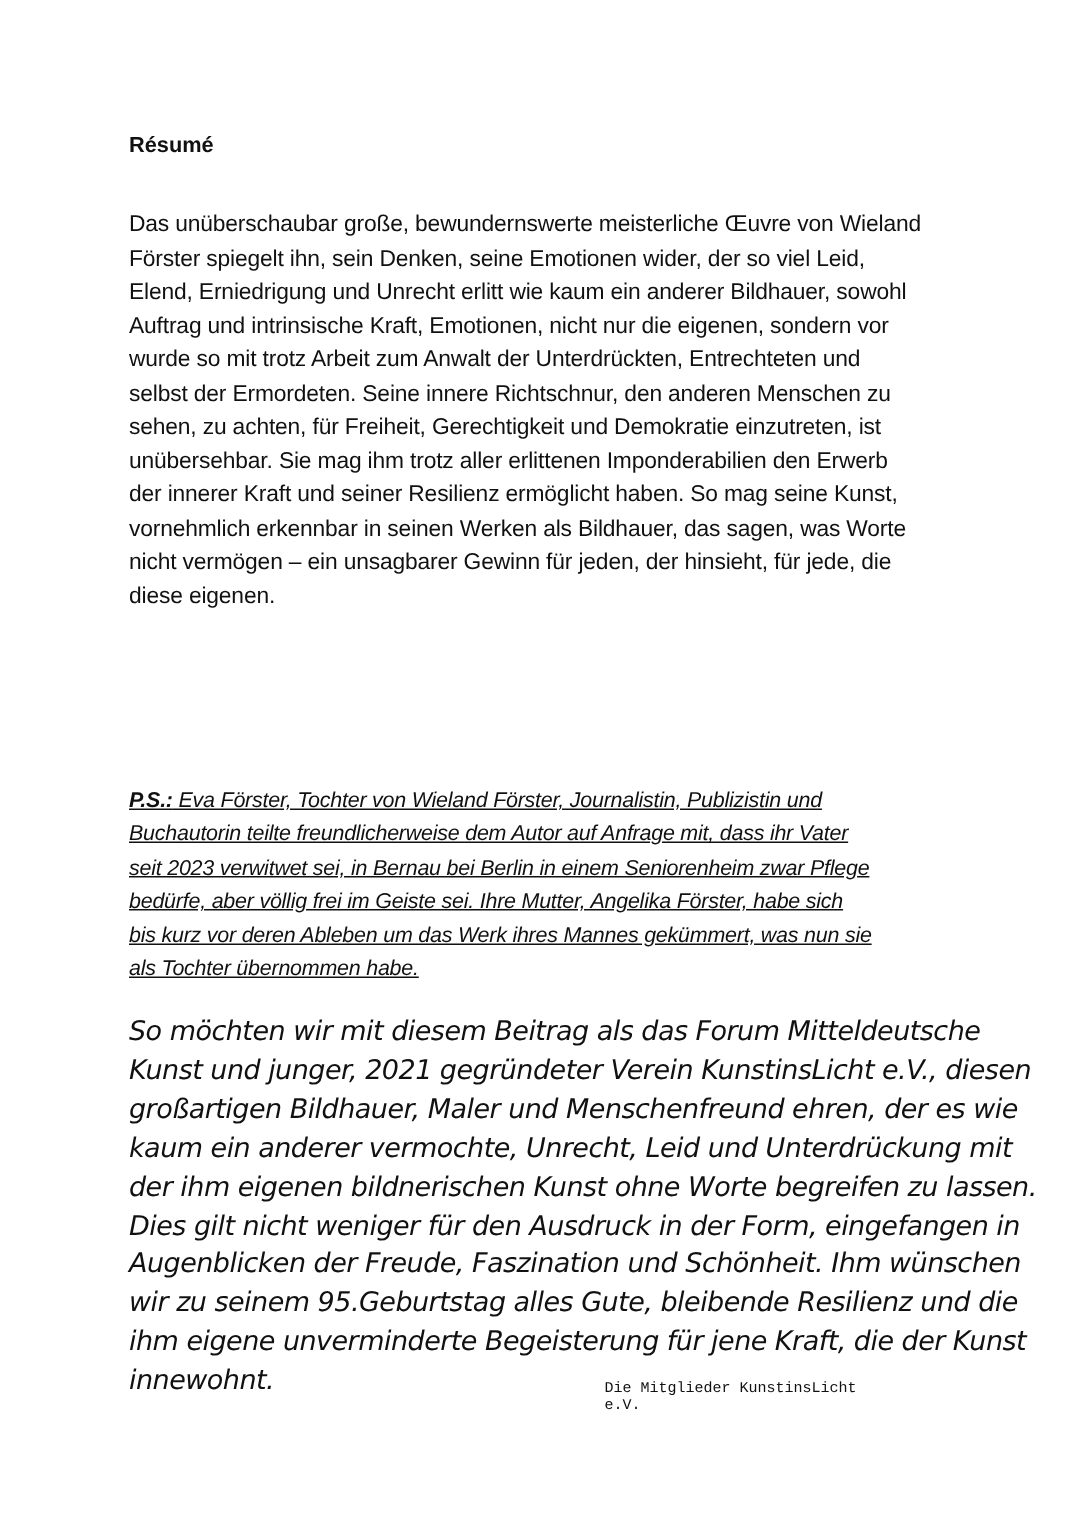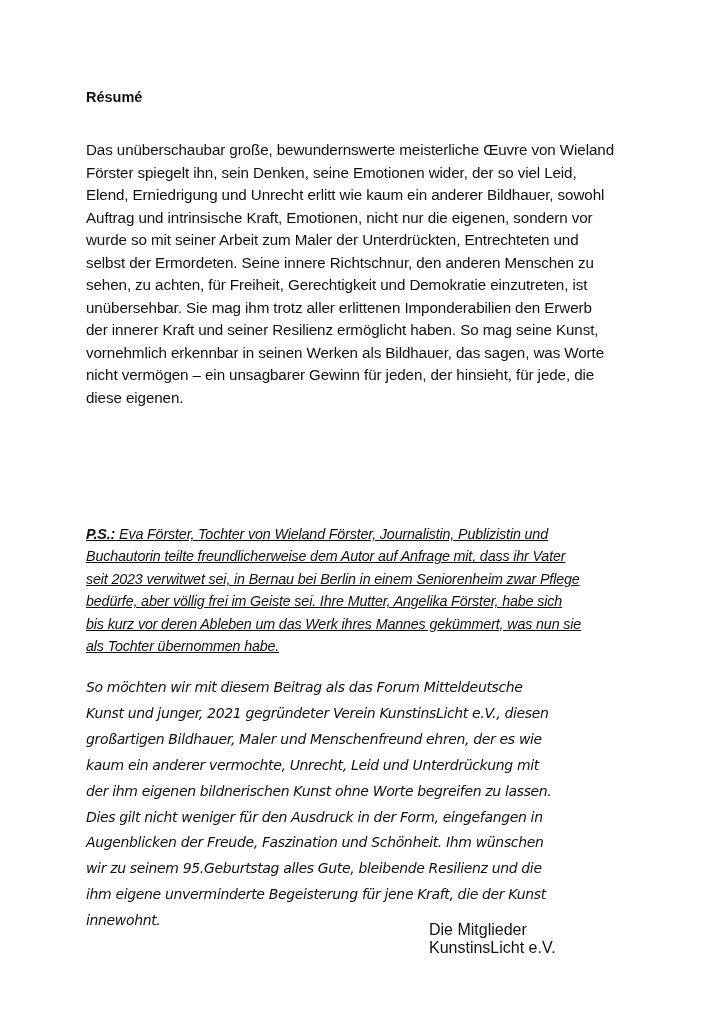--- a/index.html
+++ b/index.html
@@ -7,38 +7,38 @@
   .page { position: absolute; left: 0; top: 0; width: 598px; height: 1024px; background: #fff; }
   .title {
     position: absolute; left: 86px; top: 89px;
     font-family: "Liberation Sans", sans-serif; font-weight: bold; font-size: 14.5px;
   }
   .block { position: absolute; left: 86px; width: 560px; margin-top: 19px; }
   .line { white-space: nowrap; display: block; }
   .resume { top: 120px; font-family: "Liberation Sans", sans-serif; font-size: 15.2px; line-height: 22.5px; letter-spacing: -0.1px; }
   .ps { top: 504px; font-family: "Liberation Sans", sans-serif; font-style: italic; font-size: 14.3px; line-height: 22.4px; letter-spacing: -0.15px; text-decoration: underline; }
   .ps .lead { font-weight: bold; }
-  .tribute { top: 656px; font-family: "DejaVu Sans", sans-serif; font-style: italic; font-size: 14px; line-height: 25.9px; letter-spacing: -0.35px; }
+  .tribute { top: 656px; font-family: "DejaVu Sans", sans-serif; font-style: italic; font-size: 18px; line-height: 25.9px; letter-spacing: -0.35px; }
   .signature {
-    position: absolute; left: 429px; top: 921px;
-    font-family: Liberation Sans, sans-serif; font-size: 16px;
+    position: absolute; left: 403px; top: 921px;
+    font-family: Liberation Mono, monospace; font-size: 10px;
   }
 </style>
 </head>
 <body>
 
 <div class="page">
   <div class="title">Résumé</div>
 
   <div class="block resume">
     <span class="line">Das unüberschaubar große, bewundernswerte meisterliche Œuvre von Wieland</span>
     <span class="line">Förster spiegelt ihn, sein Denken, seine Emotionen wider, der so viel Leid,</span>
     <span class="line">Elend, Erniedrigung und Unrecht erlitt wie kaum ein anderer Bildhauer, sowohl</span>
     <span class="line">Auftrag und intrinsische Kraft, Emotionen, nicht nur die eigenen, sondern vor</span>
-    <span class="line">wurde so mit seiner Arbeit zum Maler der Unterdrückten, Entrechteten und</span>
+    <span class="line">wurde so mit trotz Arbeit zum Anwalt der Unterdrückten, Entrechteten und</span>
     <span class="line">selbst der Ermordeten. Seine innere Richtschnur, den anderen Menschen zu</span>
     <span class="line">sehen, zu achten, für Freiheit, Gerechtigkeit und Demokratie einzutreten, ist</span>
     <span class="line">unübersehbar. Sie mag ihm trotz aller erlittenen Imponderabilien den Erwerb</span>
     <span class="line">der innerer Kraft und seiner Resilienz ermöglicht haben. So mag seine Kunst,</span>
     <span class="line">vornehmlich erkennbar in seinen Werken als Bildhauer, das sagen, was Worte</span>
     <span class="line">nicht vermögen – ein unsagbarer Gewinn für jeden, der hinsieht, für jede, die</span>
     <span class="line">diese eigenen.</span>
   </div>
 
   <div class="block ps">

